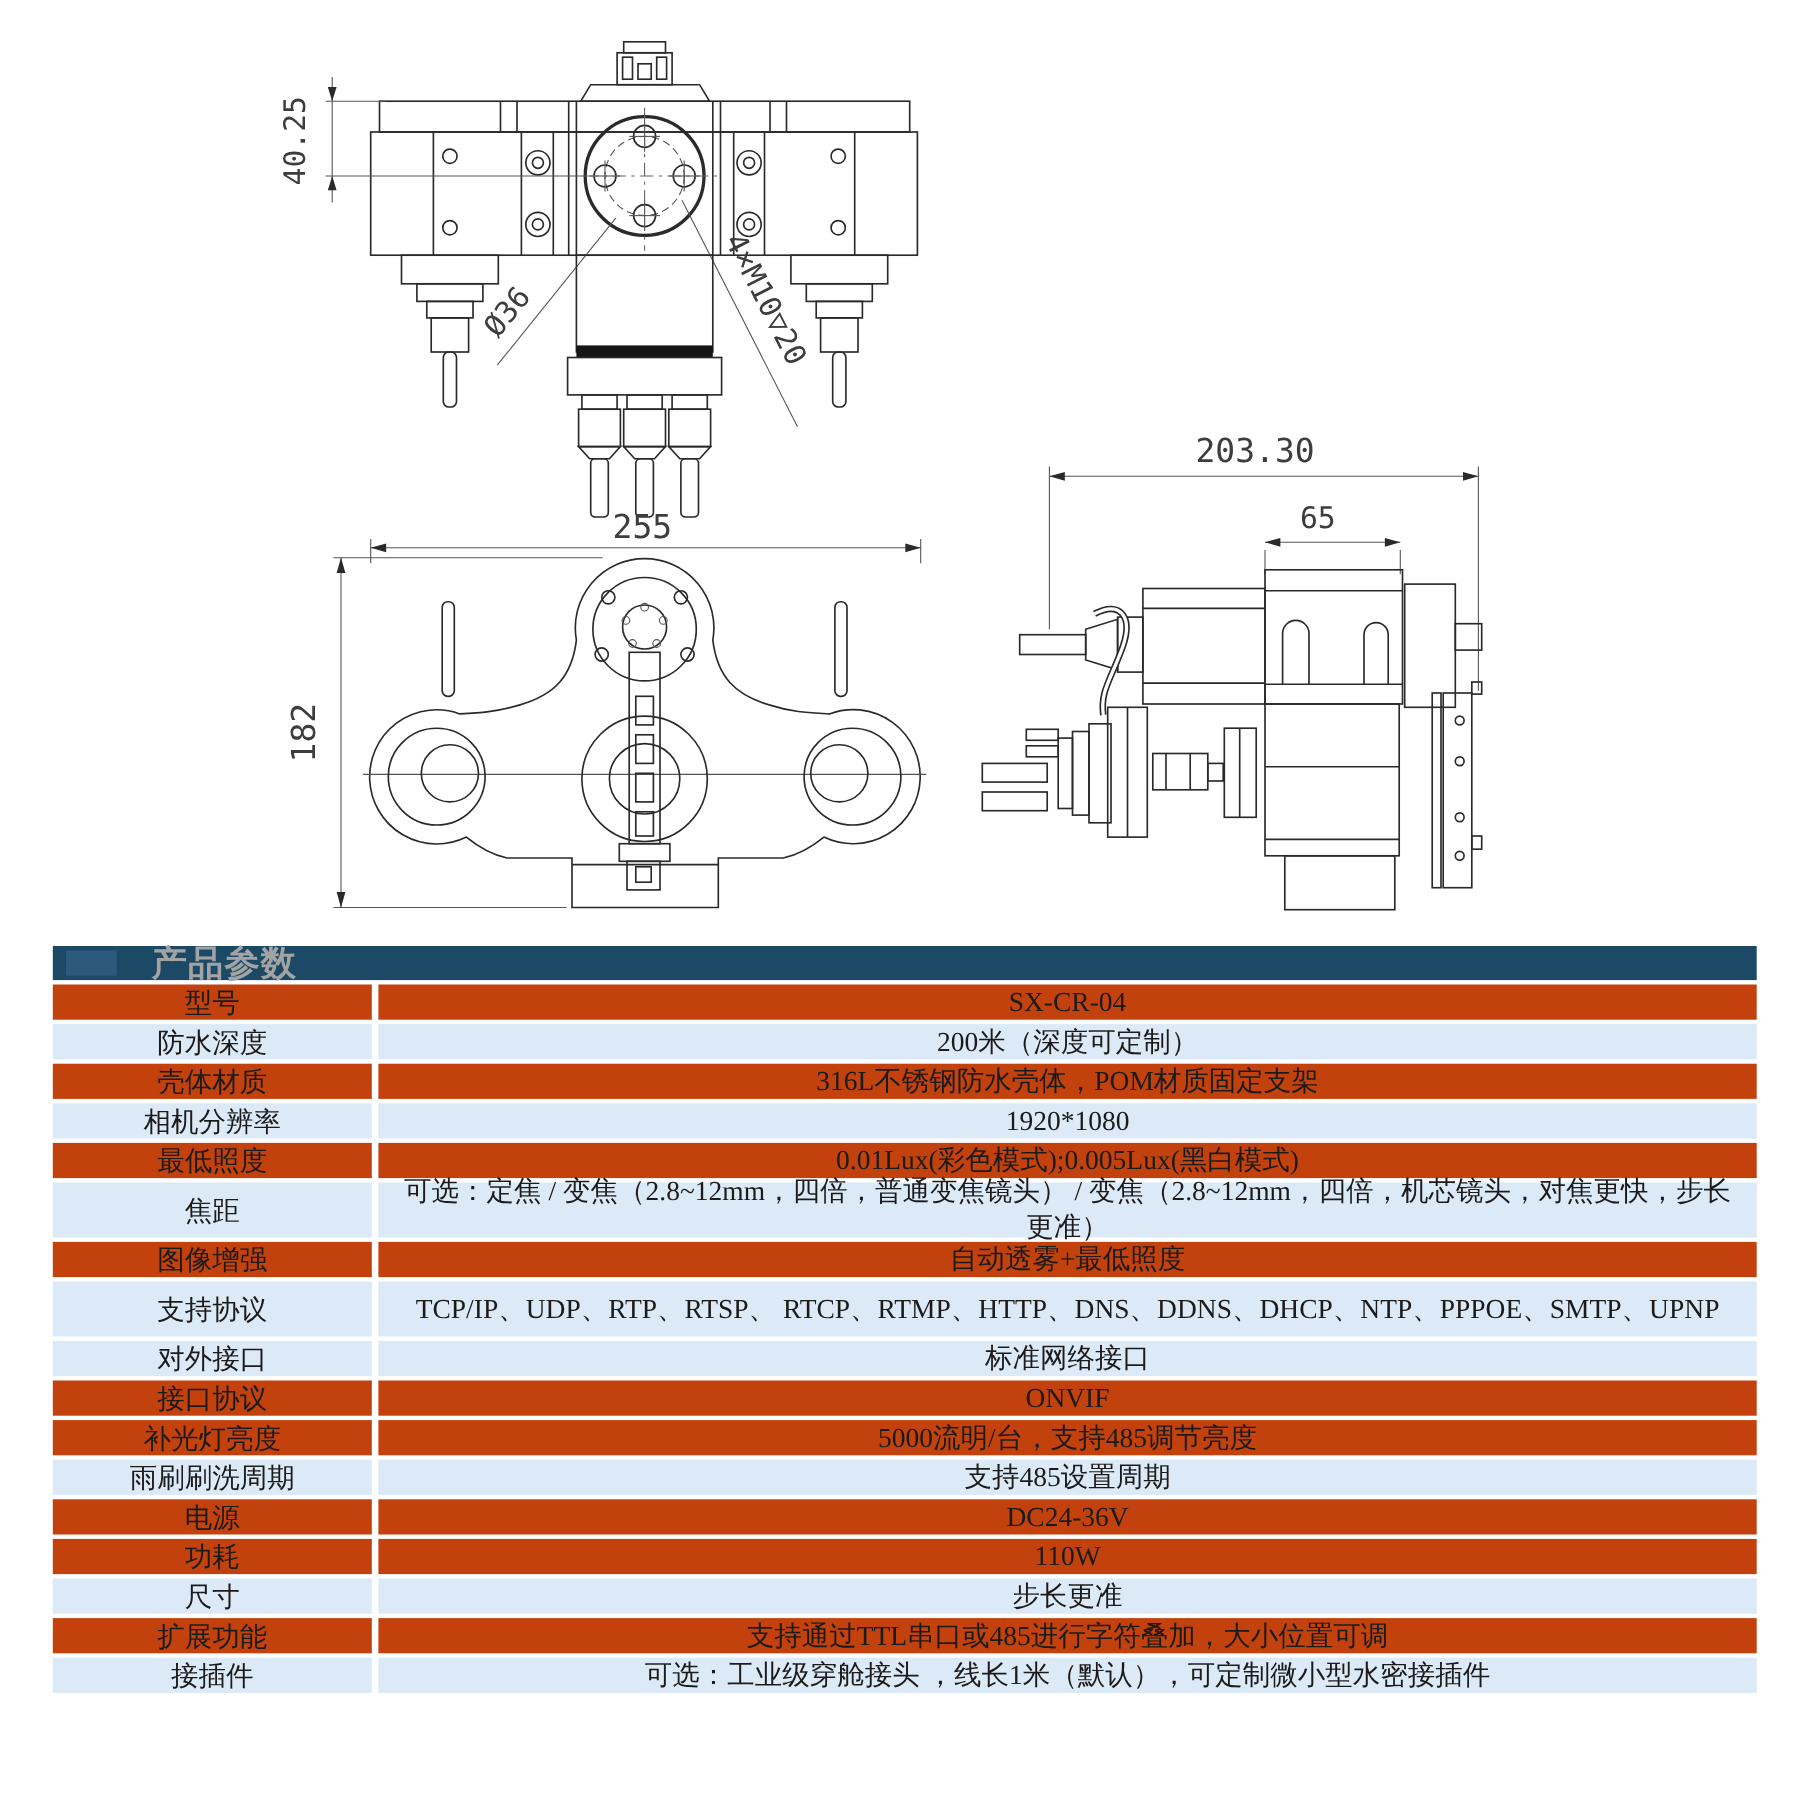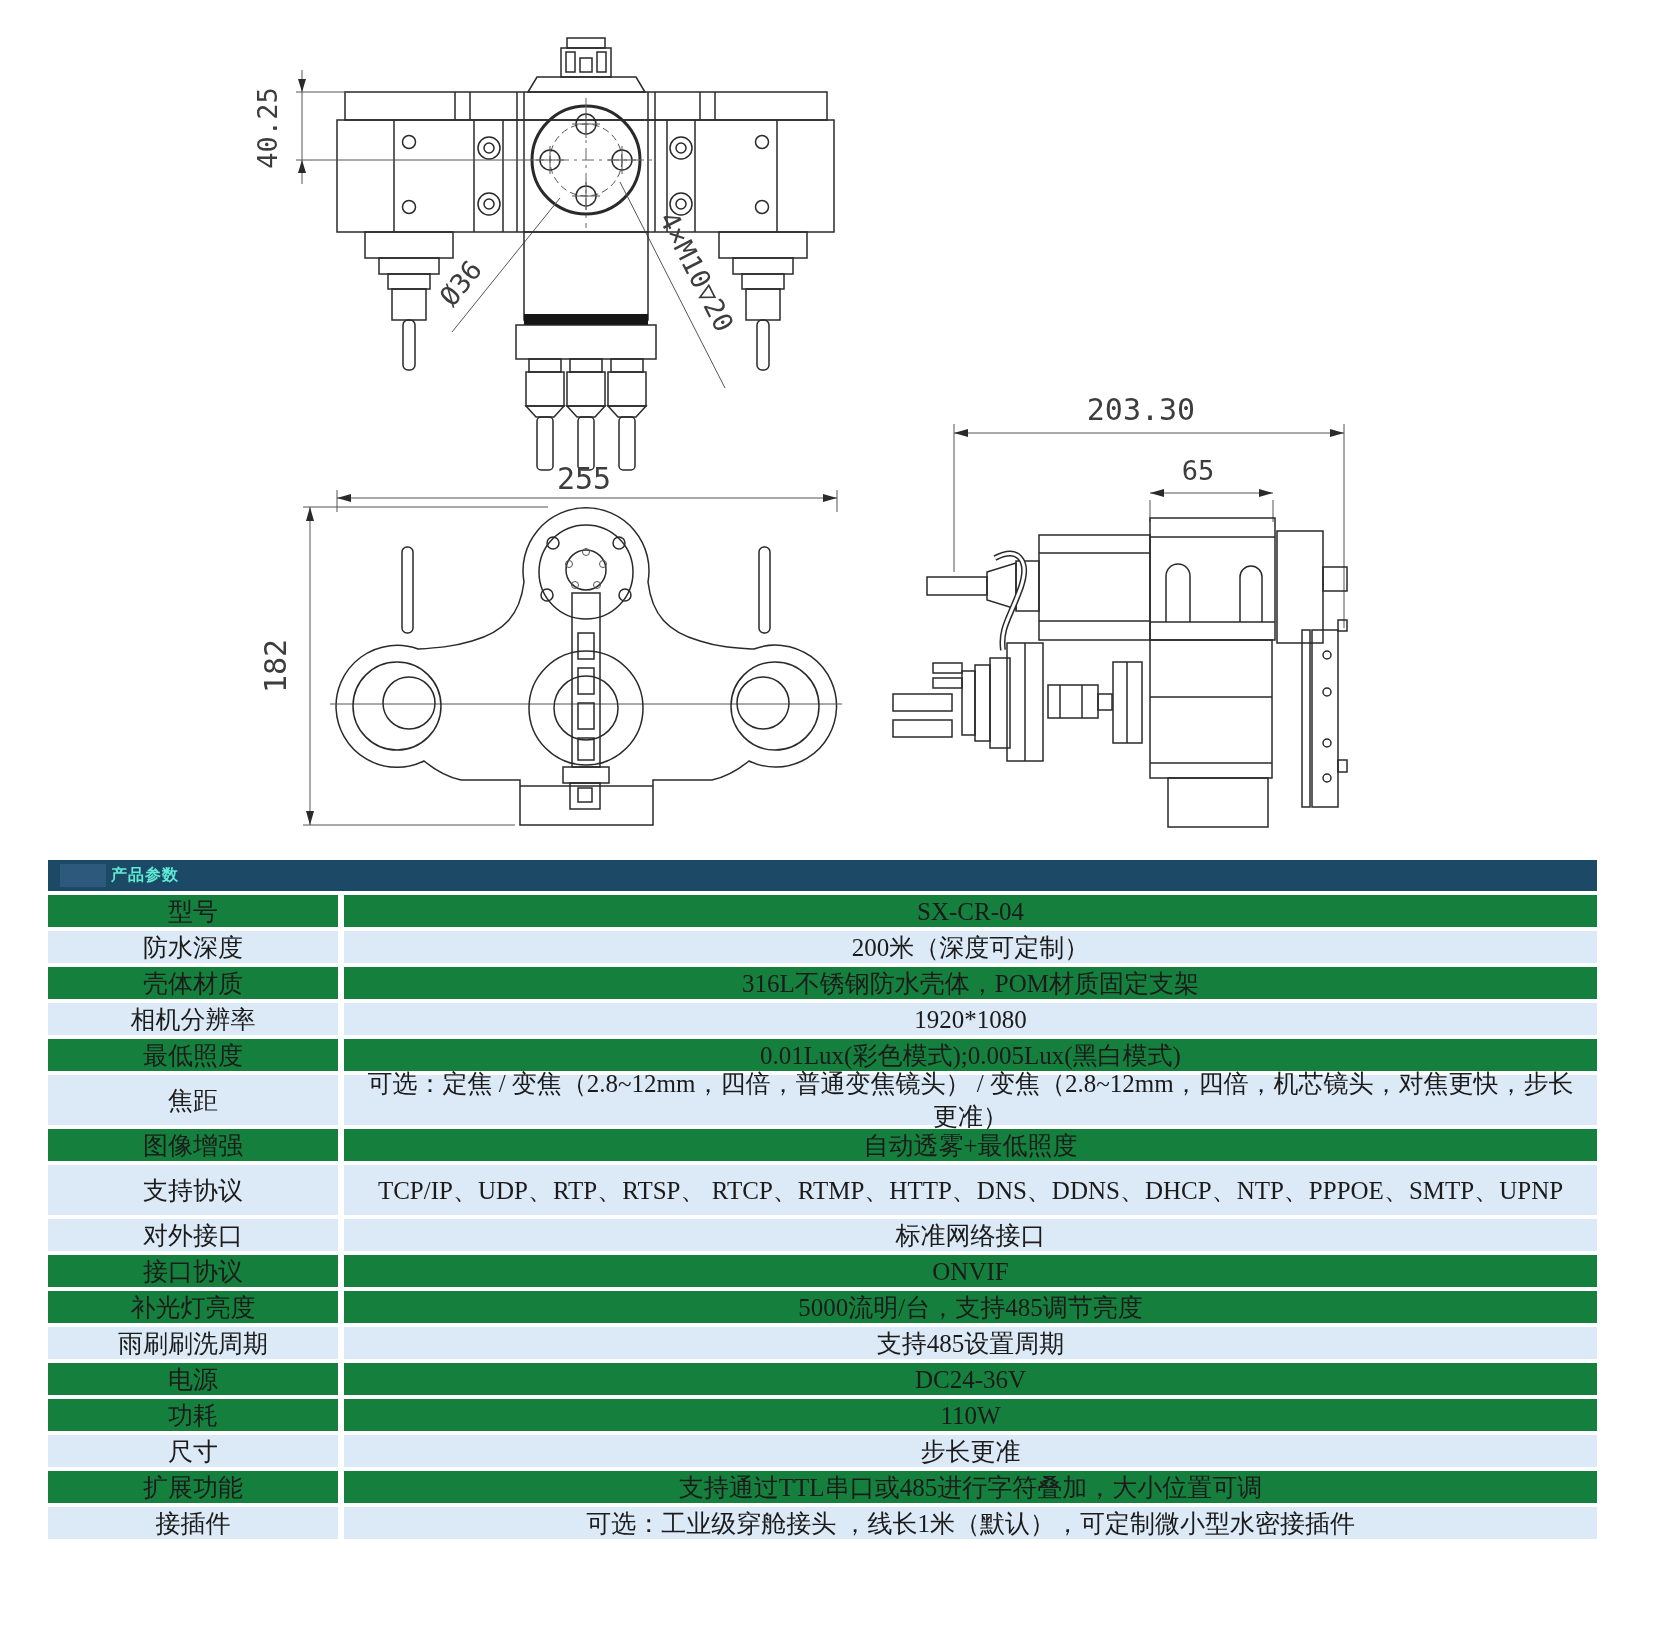--- a/index.html
+++ b/index.html
@@ -14,30 +14,30 @@
   .cl{fill:none;stroke:#666;stroke-width:1;stroke-dasharray:12 5 3 5;}
   .arrow{fill:#2a2a2a;stroke:none;}
   .fillb{fill:#151515;stroke:none;}
   .dimtxt{font-family:"DejaVu Sans Mono","Liberation Mono",monospace;fill:#3d3d3d;font-size:27px;}
   .dimbig{font-size:30px;}
   .tube{fill:none;stroke:#2a2a2a;stroke-width:6;}
   .tubein{fill:none;stroke:#ffffff;stroke-width:3;}
 
   
   .tbl{position:absolute;left:48px;top:860px;width:1549px;display:flex;flex-direction:column;gap:4px;}
-  .tbl-header{position:relative;height:31px;background:#1c4a66;color:#5eead4;
-              display:flex;align-items:center;padding-left:63px;box-sizing:border-box;
-              font-size:16px;font-weight:bold;letter-spacing:1px;}
+  .tbl-header{position:relative;height:31px;background:#1c4a66;color:#a3a3a3;
+              display:flex;align-items:center;padding-left:90px;box-sizing:border-box;
+              font-size:32px;font-weight:bold;letter-spacing:1px;}
   .hdr-accent{position:absolute;left:12px;top:4px;width:46px;height:23px;background:#2d5a7c;}
   .row{display:flex;gap:6px;height:32px;}
   .row.tall{height:50px;}
   .row .c1{flex:0 0 290px;display:flex;align-items:center;justify-content:center;font-size:25px;}
   .row .c2{flex:1;display:flex;align-items:center;justify-content:center;text-align:center;
            font-size:25px;line-height:33px;padding:0 14px;box-sizing:border-box;}
-  .row.dark .c1,.row.dark .c2{background:#15803d;}
+  .row.dark .c1,.row.dark .c2{background:#c2410c;}
   .row.light .c1,.row.light .c2{background:#dce9f6;}
 </style>
 </head>
 <body>
 
 <div class="page">
 
   <svg class="drawing" width="1654" height="858" viewBox="0 0 1654 858">
 
     <g>

